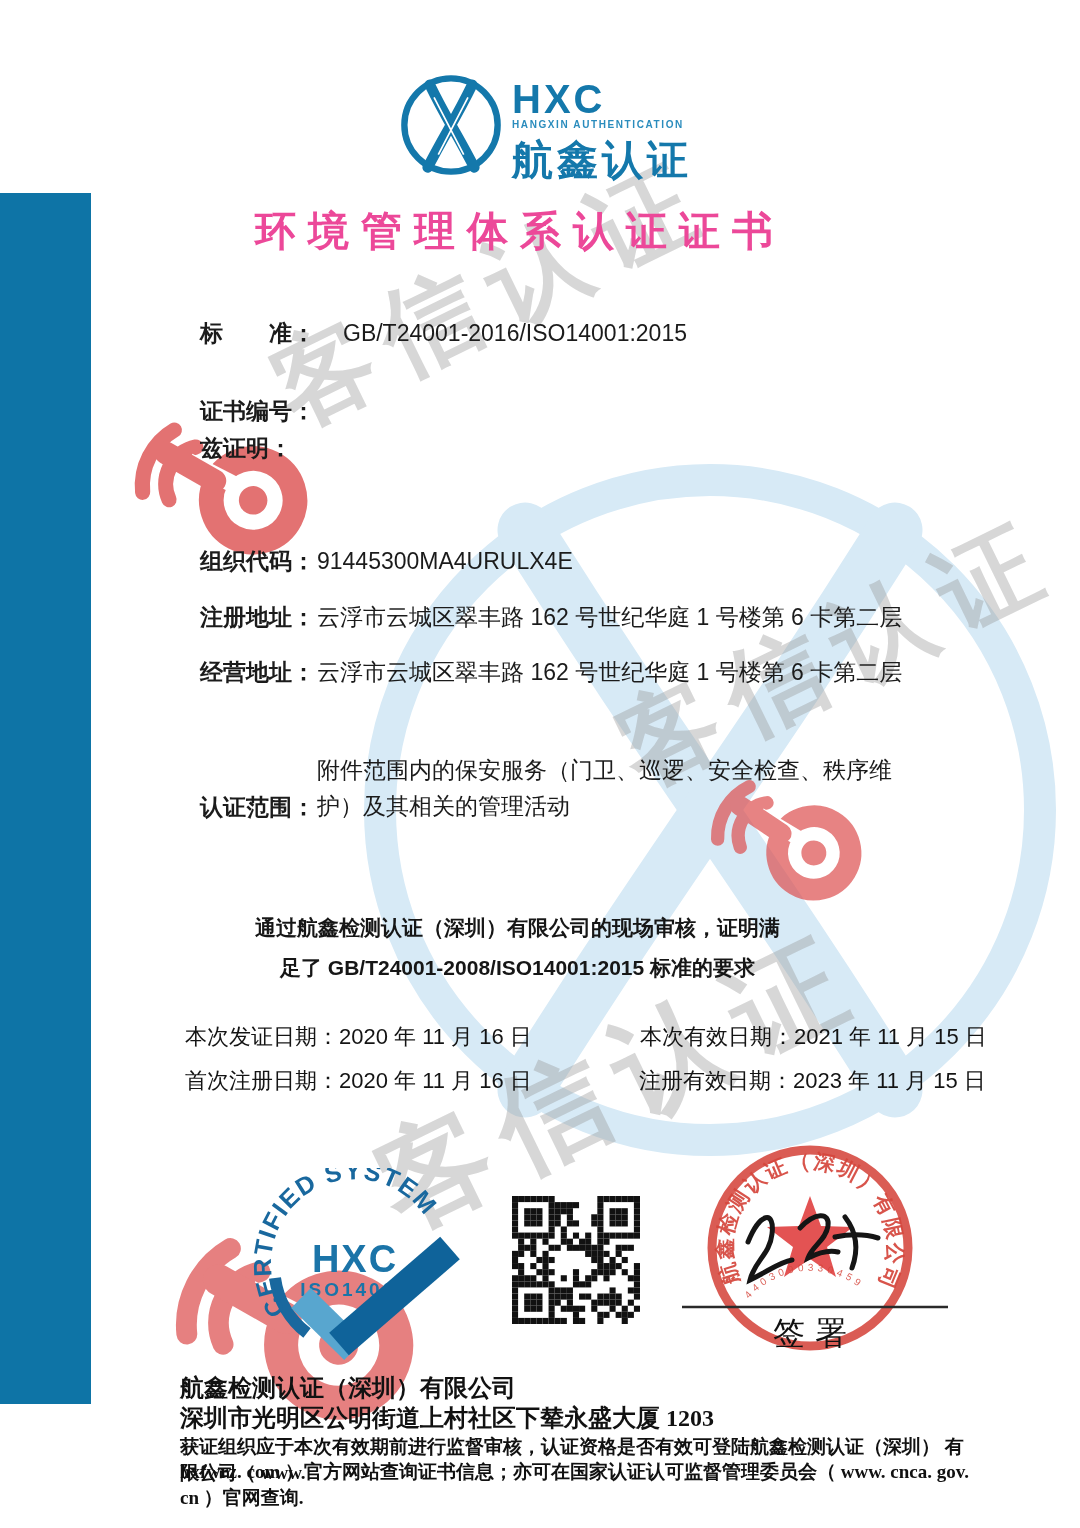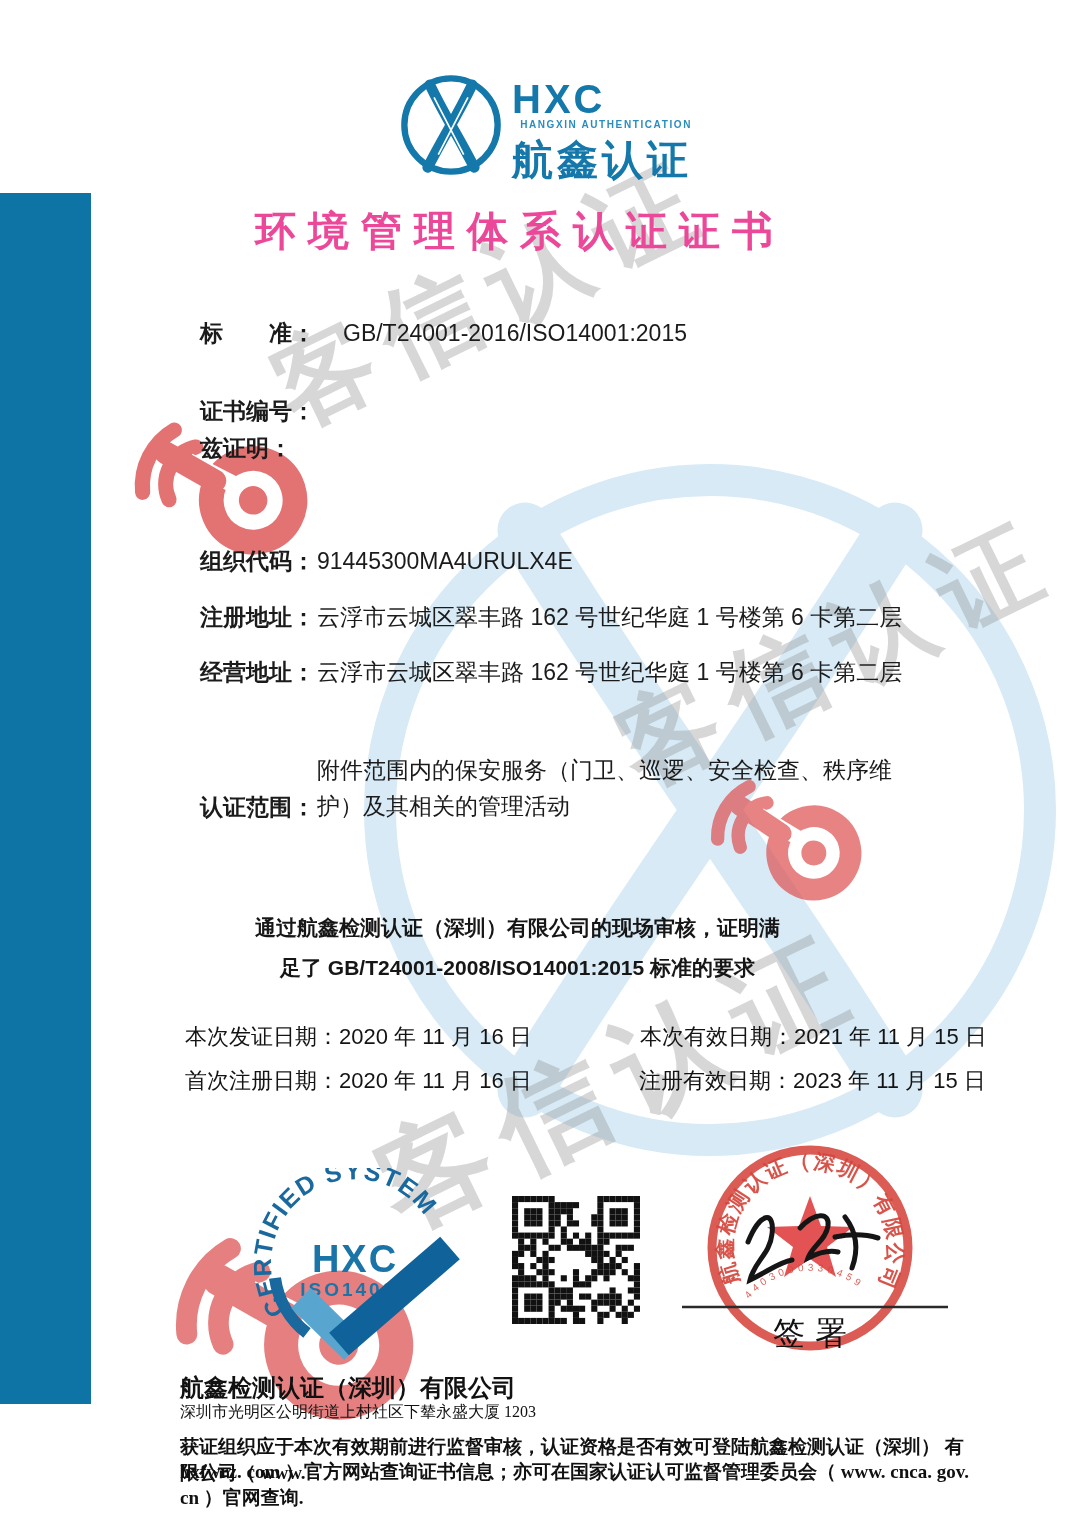--- a/index.html
+++ b/index.html
@@ -17,21 +17,21 @@
   .wm-g3{left:385px;top:1120px;font-size:112px;}
   
   .wm-red{position:absolute;z-index:2;}
   .wm-r1{left:130px;top:400px;width:190px;height:175px;transform:rotate(-18deg);opacity:.8;}
   .wm-r2{left:695px;top:765px;width:190px;height:150px;transform:rotate(-14deg);opacity:.7;}
   .wm-r3{left:150px;top:1210px;width:300px;height:235px;transform:rotate(-18deg);opacity:.72;}
   
   .logo-circle{position:absolute;left:398px;top:72px;z-index:5;}
   .logo-text{position:absolute;left:512px;top:80px;z-index:5;color:#1478ab;}
   .logo-acronym{font-size:40px;font-weight:800;letter-spacing:3px;line-height:38px;}
-  .logo-sub{font-size:10px;font-weight:700;letter-spacing:1.6px;color:#2a8cbd;margin-top:1px;text-align:right;}
+  .logo-sub{font-size:10px;font-weight:700;letter-spacing:1.6px;color:#2a8cbd;margin-top:1px;}
   .logo-cn{font-size:41px;font-weight:800;letter-spacing:4px;margin-top:3px;}
   
   .title{position:absolute;left:0;right:40px;top:204px;text-align:center;font-size:41px;
          font-weight:800;letter-spacing:12px;color:#ec4899;z-index:5;}
   
   .f-row{position:absolute;left:200px;font-size:23px;line-height:34px;z-index:5;display:flex;align-items:flex-start;}
   .f-label{font-weight:700;white-space:pre;}
   .f-value{font-weight:400;margin-left:2px;white-space:pre-wrap;}
   .f-value.gap{margin-left:28px;}
   .f-r1{top:316px;} .f-r2{top:394px;} .f-r3{top:431px;} .f-r4{top:489px;}
@@ -44,21 +44,21 @@
   .date-cell{position:absolute;font-size:22px;font-weight:400;color:#141414;z-index:5;white-space:nowrap;}
   .d1{left:185px;top:1022px;} .d2{left:640px;top:1022px;}
   .d3{left:185px;top:1066px;} .d4{left:639px;top:1066px;text-align:center;}
   
   .badge{position:absolute;left:235px;top:1168px;z-index:5;}
   .qr{position:absolute;left:512px;top:1196px;width:128px;height:128px;z-index:5;}
   .seal{position:absolute;left:680px;top:1142px;z-index:5;}
   
   .footer{position:absolute;left:180px;z-index:5;font-family:"Liberation Serif","DejaVu Serif",serif;color:#111;}
   .ft-company{top:1372px;font-size:24px;font-weight:700;}
-  .ft-address{top:1402px;font-size:16px;font-weight:400;}
+  .ft-address{top:1402px;font-size:24px;font-weight:700;}
   .ft-note1{top:1434px;font-size:19px;font-weight:700;width:800px;}
   .ft-note2{top:1459px;font-size:19px;font-weight:700;width:800px;}
 </style>
 </head>
 <body>
 
 <div class="page">
 
   <svg class="bg-emblem" width="760" height="760" viewBox="0 0 760 760">
     <circle cx="380" cy="380" r="330" fill="none" stroke="#d7eaf6" stroke-width="32"></circle>

